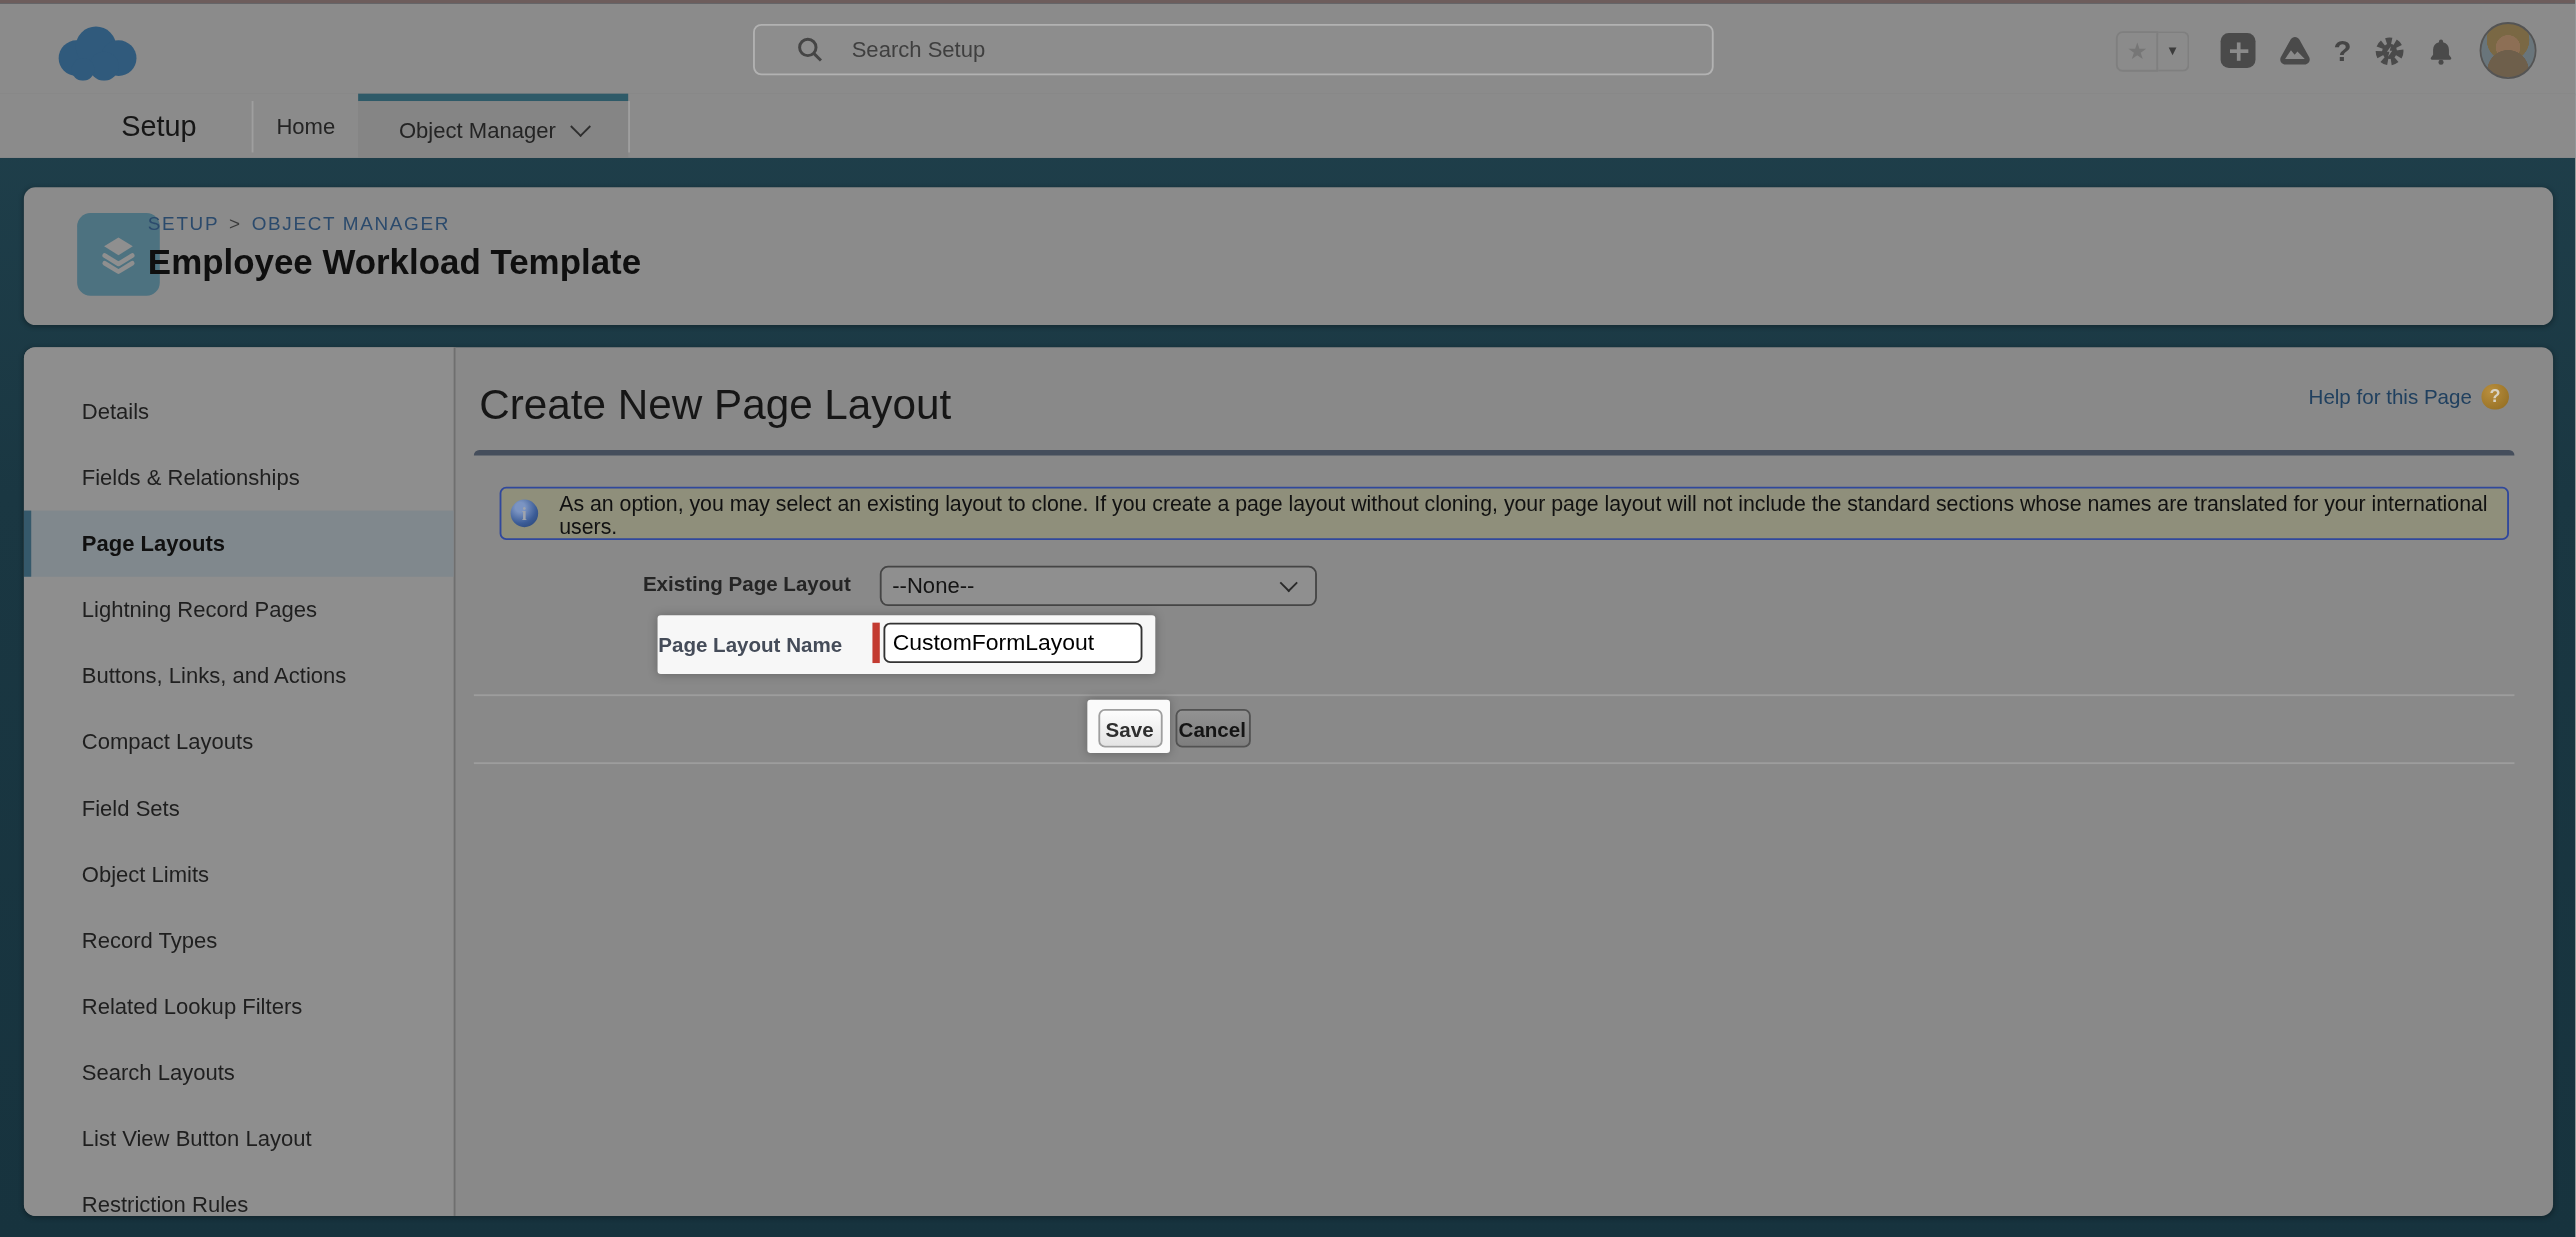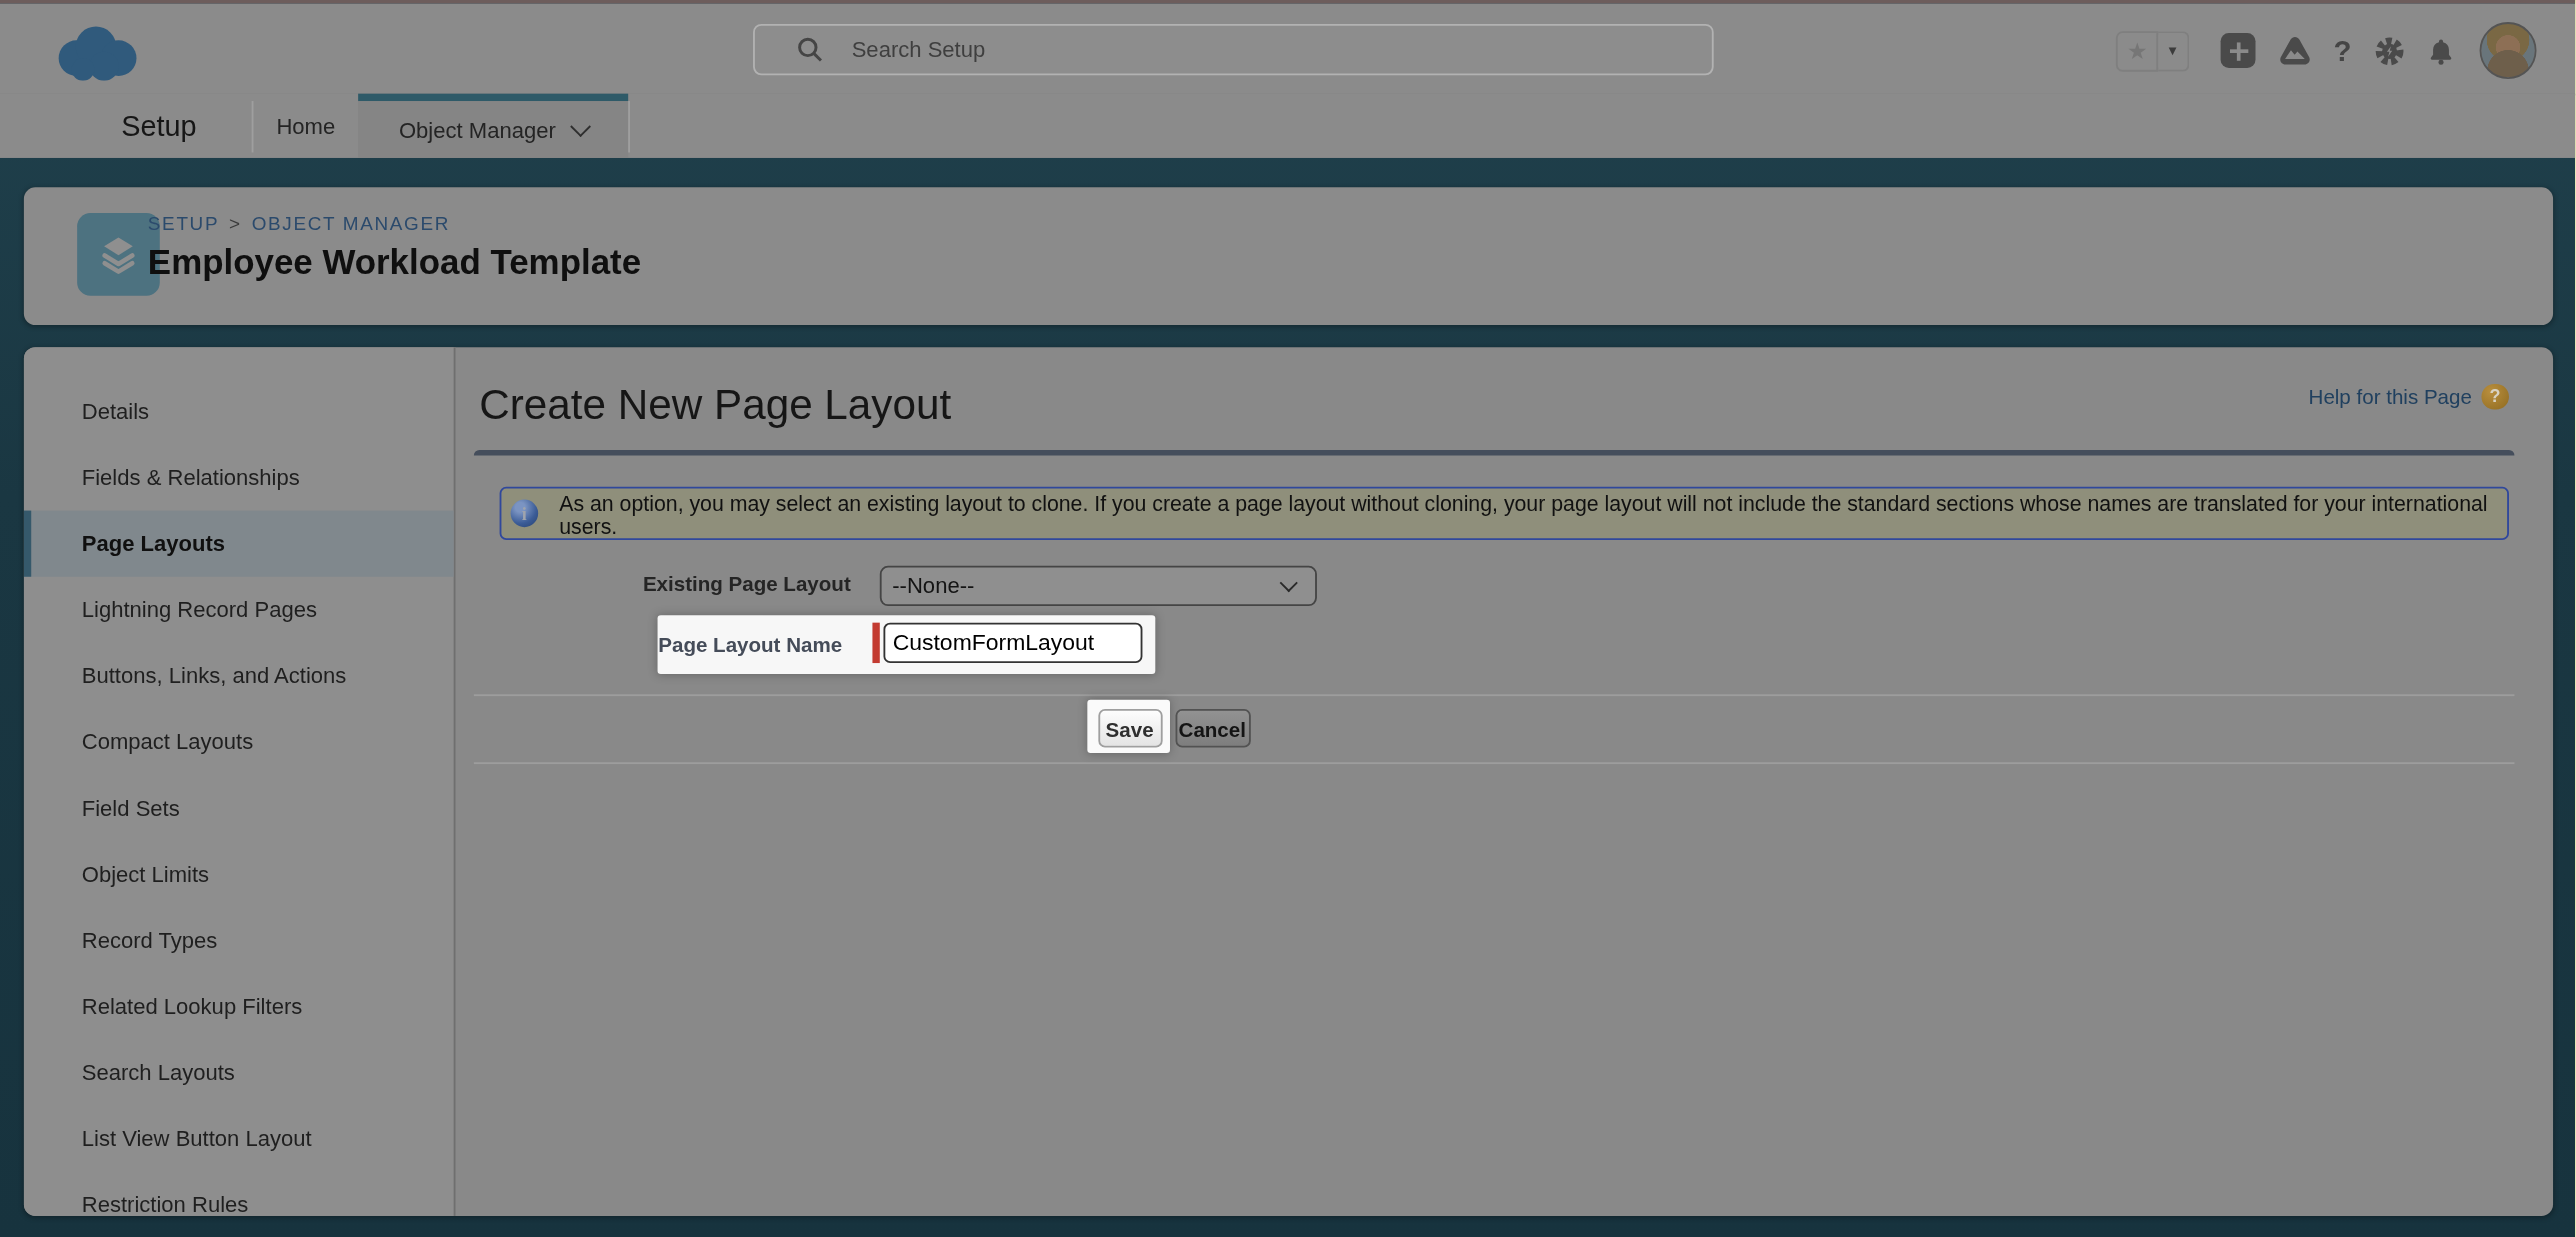--- a/index.html
+++ b/index.html
@@ -1,16 +1,16 @@
 <!DOCTYPE html>
 <html style="font-size:14.3px"><head>
 <meta charset="utf-8">
 <style>
   html,body{margin:0;padding:0;background:#000;}
-  .viewport{position:relative;width:2576px;height:1238px;overflow:hidden;background:#fef9c3;}
+  .viewport{position:relative;width:2576px;height:1238px;overflow:hidden;background:#a3a3a3;}
   .stage{position:absolute;top:0;left:0;width:1402px;height:674px;
     transform:scale(1.83673);transform-origin:0 0;
     font-family:"Liberation Sans","DejaVu Sans",sans-serif;
     background:linear-gradient(180deg,#20414d 0%,#1a3742 40%,#17333e 100%);}
   .abs{position:absolute;}
 
   
   .top-strip{left:0;top:0;width:1402px;height:2.2px;background:#6d5d5c;}
 
   

